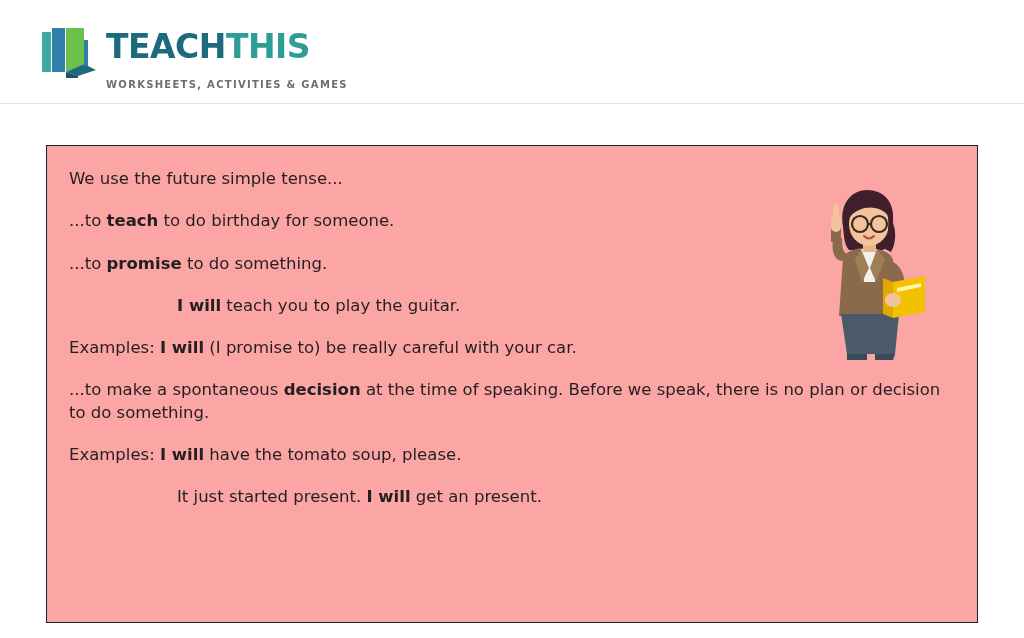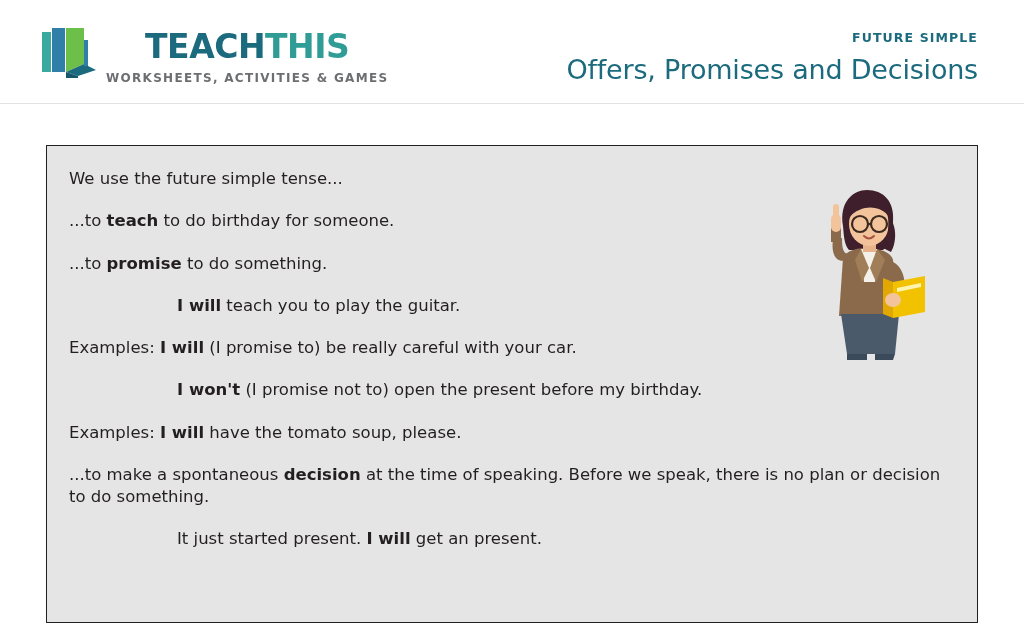--- a/index.html
+++ b/index.html
@@ -22,43 +22,42 @@
     border-bottom: 1px solid #e2e2e2;
     box-sizing: border-box;
   }
 
   .logo-wrap {
     position: absolute;
     left: 40px;
     top: 26px;
     display: flex;
     align-items: flex-start;
-    text-align: center;
   }
   .logo-mark {
     width: 58px;
     height: 52px;
     position: relative;
     margin-right: 8px;
   }
   .logo-text-block {
     padding-top: 4px;
   }
   .logo-words {
     font-family: "DejaVu Sans", sans-serif;
     font-size: 33px;
     font-weight: bold;
     letter-spacing: -0.5px;
     line-height: 1;
   }
   .logo-teach { color: #1b6a7d; }
   .logo-this { color: #2f9c95; }
   .logo-tag {
-    margin-top: 8px;
-    font-size: 12px;
+    margin-top: 16px;
+    font-size: 10px;
     letter-spacing: 1.3px;
     color: #6d6e71;
     font-weight: bold;
   }
 
   .header-right {
     position: absolute;
     right: 46px;
     top: 30px;
     text-align: right;
@@ -79,21 +78,21 @@
 
   
   .sheet {
     position: absolute;
     left: 46px;
     top: 145px;
     width: 932px;
     height: 478px;
     border: 1px solid #231f20;
     box-sizing: border-box;
-    background: #e5e5e5;
+    background: #fca5a5;
   }
 
   .content {
     position: relative;
     padding: 22px 30px 0 22px;
     font-size: 16.5px;
     line-height: 1.35;
   }
 
   .line {
@@ -132,46 +131,41 @@
         <polygon points="26,46 26,52 38,52 38,50" fill="#17566b"></polygon>
         <rect x="44" y="14" width="4" height="26" fill="#2f7fa8"></rect>
       </svg>
     </div>
     <div class="logo-text-block">
       <div class="logo-words"><span class="logo-teach">TEACH</span><span class="logo-this">THIS</span></div>
       <div class="logo-tag">WORKSHEETS, ACTIVITIES &amp; GAMES</div>
     </div>
   </div>
 
-  <div class="header-right">
-    <div class="kicker">FUTURE SIMPLE</div>
-    <div class="doc-title">Offers, Promises and Decisions</div>
-  </div>
 
 </div>
 
 <div class="sheet">
   <div class="content">
 
     <p class="line">We use the future simple tense...</p>
 
     <p class="line"><span>...to </span><b>teach</b><span> to do birthday for someone.</span></p>
 
 
     <p class="line"><span>...to </span><b>promise</b><span> to do something.</span></p>
 
     <p class="line indent"><b>I will</b><span> teach you to play the guitar.</span></p>
 
     <p class="line"><span>Examples: </span><b>I will</b><span> (I promise to) be really careful with your car.</span></p>
 
-    <p class="line indent"><b>I won't</b><span> (I promise not to) open the present before my birthday.</span></p>
+
+    <p class="line wrap"><span>...to make a spontaneous </span><b>decision</b><span> at the time of speaking. Before we speak, there is no plan or decision to do something.</span></p>
 
     <p class="line"><span>Examples: </span><b>I will</b><span> have the tomato soup, please.</span></p>
-
-    <p class="line wrap"><span>...to make a spontaneous </span><b>decision</b><span> at the time of speaking. Before we speak, there is no plan or decision to do something.</span></p>
 
     <p class="line indent"><span>It just started present. </span><b>I will</b><span> get an present.</span></p>
 
     <div class="illustration">
       <svg class="ill-svg" width="120" height="175" viewBox="0 0 120 175" aria-hidden="true">
 
         <path d="M34 40 C30 16 44 4 58 4 C74 4 86 15 84 36 C83 50 80 60 74 64 L40 64 C35 58 35 50 34 40 Z" fill="#3e1f2b"></path>
 
         <path d="M34 72 C36 66 46 62 56 62 C70 62 82 66 84 74 L90 130 L30 130 Z" fill="#8a6a4a"></path>
 

